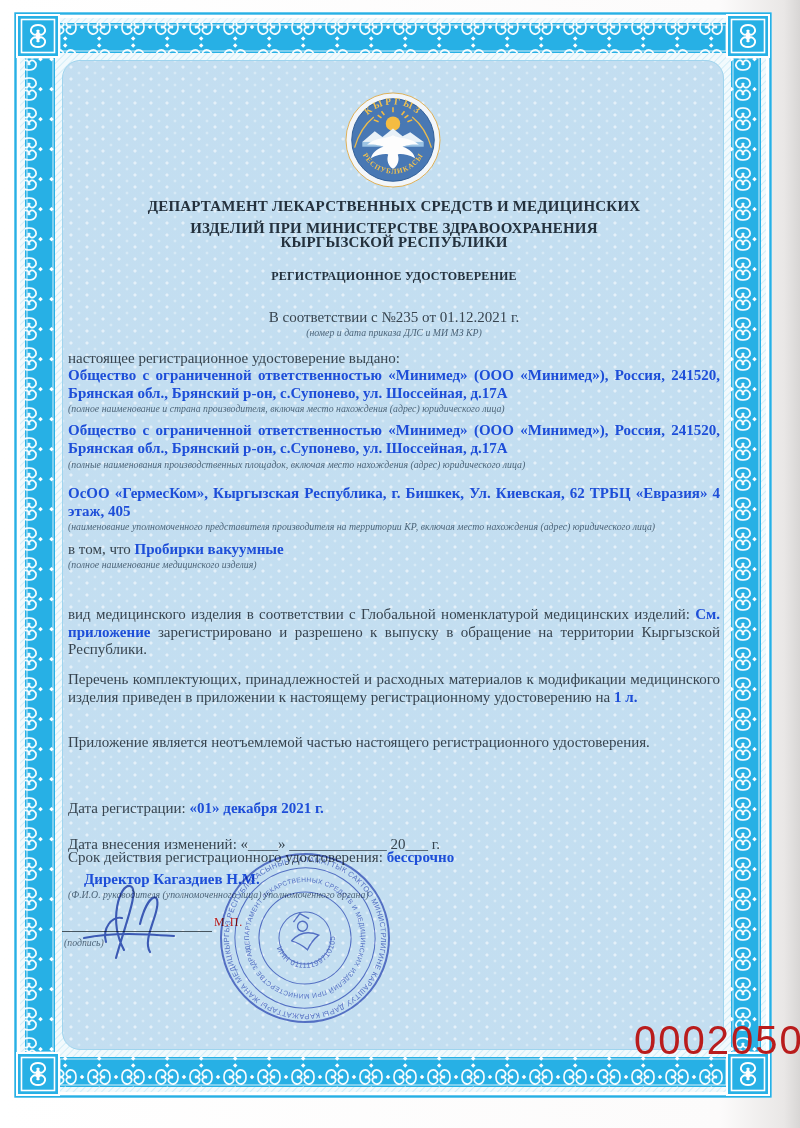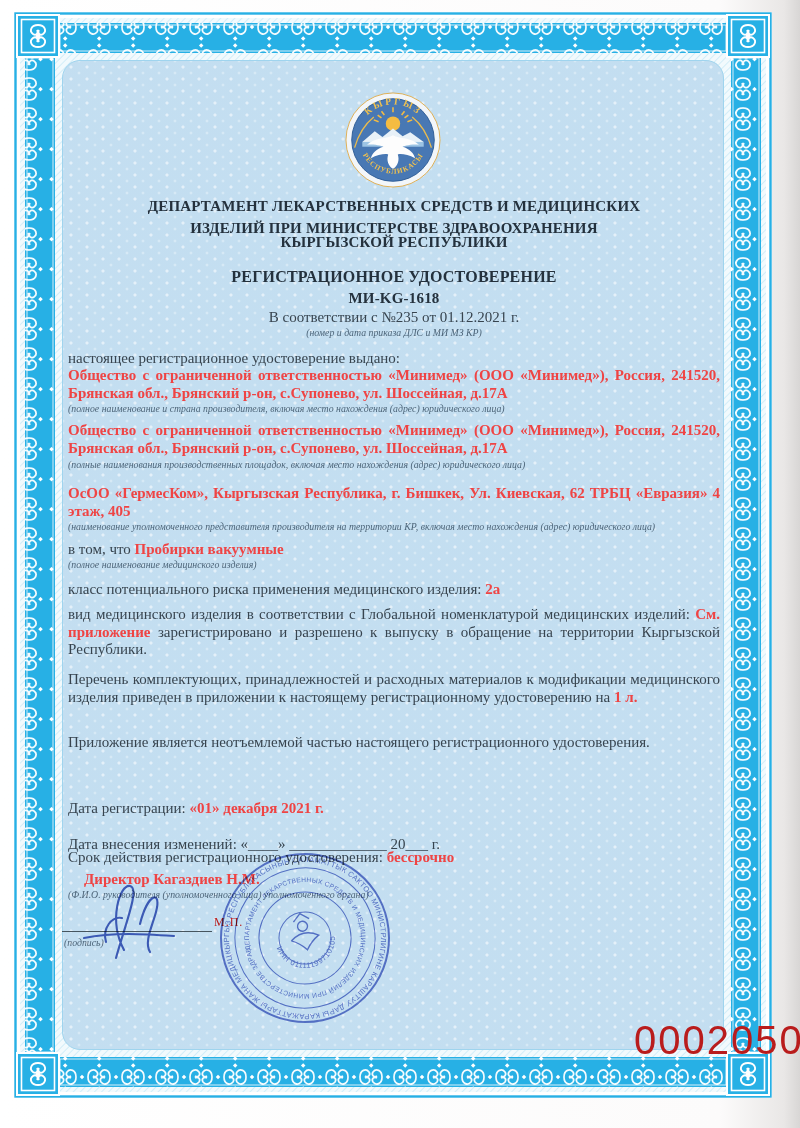--- a/index.html
+++ b/index.html
@@ -20,21 +20,21 @@
     background-image:
       radial-gradient(circle, rgba(255,255,255,.55) 1.1px, rgba(255,255,255,0) 2px),
       radial-gradient(circle, rgba(255,255,255,.32) 1px, rgba(255,255,255,0) 1.8px),
       linear-gradient(0deg, rgba(160,200,230,.18), rgba(160,200,230,.18));
     background-size:16px 12px,16px 12px,100% 100%;
     background-position:0 0,8px 6px,0 0;
   }
   .blk{position:absolute;left:54px;width:652px;color:#37444f;font-size:15px;line-height:17.5px;}
   .ctr{text-align:center;}
   .jst{text-align:justify;}
-  .b{font-weight:bold;color:#ef4444;}
+  .b{font-weight:bold;color:#1d4ed8;}
   .hdr{font-weight:bold;color:#24313d;letter-spacing:.2px;}
   .note{font-size:9.8px;line-height:11px;font-style:italic;color:#4d6579;}
   .emblem{position:absolute;left:331px;top:80px;}
   .sigline{position:absolute;left:48px;top:919px;width:150px;border-bottom:1.5px solid #46555f;height:0;}
   .mp{position:absolute;left:200px;top:903px;font-size:12px;color:#b91c1c;letter-spacing:1px;}
   .serial{
     position:absolute;left:620px;top:1006px;
     font-family:"Liberation Sans","DejaVu Sans",sans-serif;
     font-size:40px;color:#b91c1c;letter-spacing:2px;
   }
@@ -145,40 +145,38 @@
       <textPath href="#arcTop" startOffset="50%" text-anchor="middle">КЫРГЫЗ</textPath>
     </text>
     <text font-size="7.5" font-weight="bold" fill="#f0c14f" letter-spacing="1" font-family="Liberation Serif, DejaVu Serif, serif">
       <textPath href="#arcBot" startOffset="50%" text-anchor="middle">РЕСПУБЛИКАСЫ</textPath>
     </text>
   </svg>
 
   <div class="blk ctr hdr" style="top:186px;">ДЕПАРТАМЕНТ ЛЕКАРСТВЕННЫХ СРЕДСТВ И МЕДИЦИНСКИХ</div>
   <div class="blk ctr hdr" style="top:208px;">ИЗДЕЛИЙ ПРИ МИНИСТЕРСТВЕ ЗДРАВООХРАНЕНИЯ</div>
   <div class="blk ctr hdr" style="top:222px;">КЫРГЫЗСКОЙ РЕСПУБЛИКИ</div>
-  <div class="blk ctr hdr" style="top:256px;font-size:16px;">РЕГИСТРАЦИОННОЕ УДОСТОВЕРЕНИЕ</div>
-  <div class="blk ctr hdr" style="top:278px;">МИ-KG-1618</div>
+  <div class="blk ctr hdr" style="top:256px;font-size:12px;">РЕГИСТРАЦИОННОЕ УДОСТОВЕРЕНИЕ</div>
   <div class="blk ctr" style="top:297px;">В соответствии с №235 от 01.12.2021 г.</div>
   <div class="blk ctr note" style="top:315px;">(номер и дата приказа ДЛС и МИ МЗ КР)</div>
 
   <div class="blk" style="top:338px;">настоящее регистрационное удостоверение выдано:</div>
 
   <div class="blk jst b" style="top:355px;">Общество с ограниченной ответственностью «Минимед» (ООО «Минимед»), Россия, 241520, Брянская обл., Брянский р-он, с.Супонево, ул. Шоссейная, д.17А</div>
   <div class="blk note" style="top:391px;">(полное наименование и страна производителя, включая место нахождения (адрес) юридического лица)</div>
 
   <div class="blk jst b" style="top:410px;">Общество с ограниченной ответственностью «Минимед» (ООО «Минимед»), Россия, 241520, Брянская обл., Брянский р-он, с.Супонево, ул. Шоссейная, д.17А</div>
   <div class="blk note" style="top:447px;">(полные наименования производственных площадок, включая место нахождения (адрес) юридического лица)</div>
 
   <div class="blk jst b" style="top:473px;">ОсОО «ГермесКом», Кыргызская Республика, г. Бишкек, Ул. Киевская, 62 ТРБЦ «Евразия» 4 этаж, 405</div>
   <div class="blk note" style="top:509px;">(наименование уполномоченного представителя производителя на территории КР, включая место нахождения (адрес) юридического лица)</div>
 
   <div class="blk" style="top:529px;"><span>в том, что </span><span class="b">Пробирки вакуумные</span></div>
   <div class="blk note" style="top:547px;">(полное наименование медицинского изделия)</div>
 
-  <div class="blk" style="top:569px;"><span>класс потенциального риска применения медицинского изделия: </span><span class="b">2а</span></div>
 
   <div class="blk jst" style="top:594px;"><span>вид медицинского изделия в соответствии с Глобальной номенклатурой медицинских изделий: </span><span class="b">См. приложение</span><span> зарегистрировано и разрешено к выпуску в обращение на территории Кыргызской Республики.</span></div>
 
   <div class="blk jst" style="top:659px;"><span>Перечень комплектующих, принадлежностей и расходных материалов к модификации медицинского изделия приведен в приложении к настоящему регистрационному удостоверению на </span><span class="b">1 л.</span></div>
 
   <div class="blk" style="top:722px;">Приложение является неотъемлемой частью настоящего регистрационного удостоверения.</div>
 
   <div class="blk" style="top:800px;margin-top:37px;"><span>Срок действия регистрационного удостоверения: </span><span class="b">бессрочно</span></div>
 
   <div class="blk" style="top:788px;"><span>Дата регистрации: </span><span class="b">«01» декабря 2021 г.</span></div>

